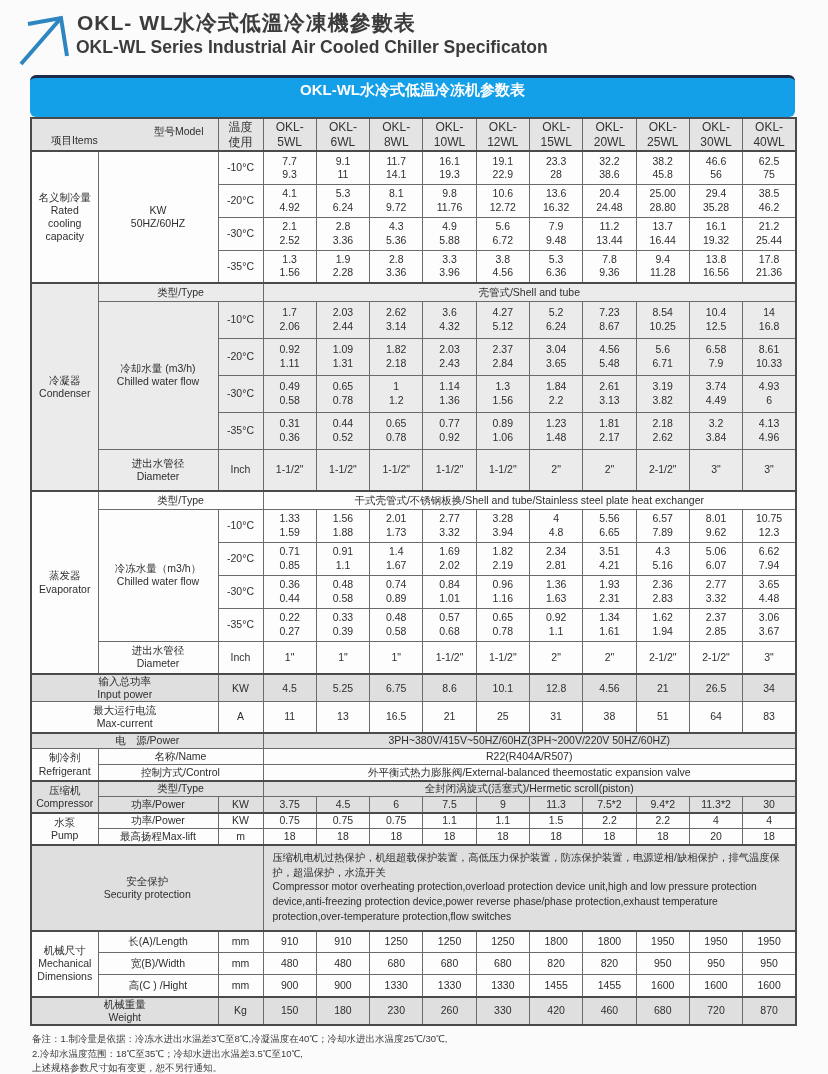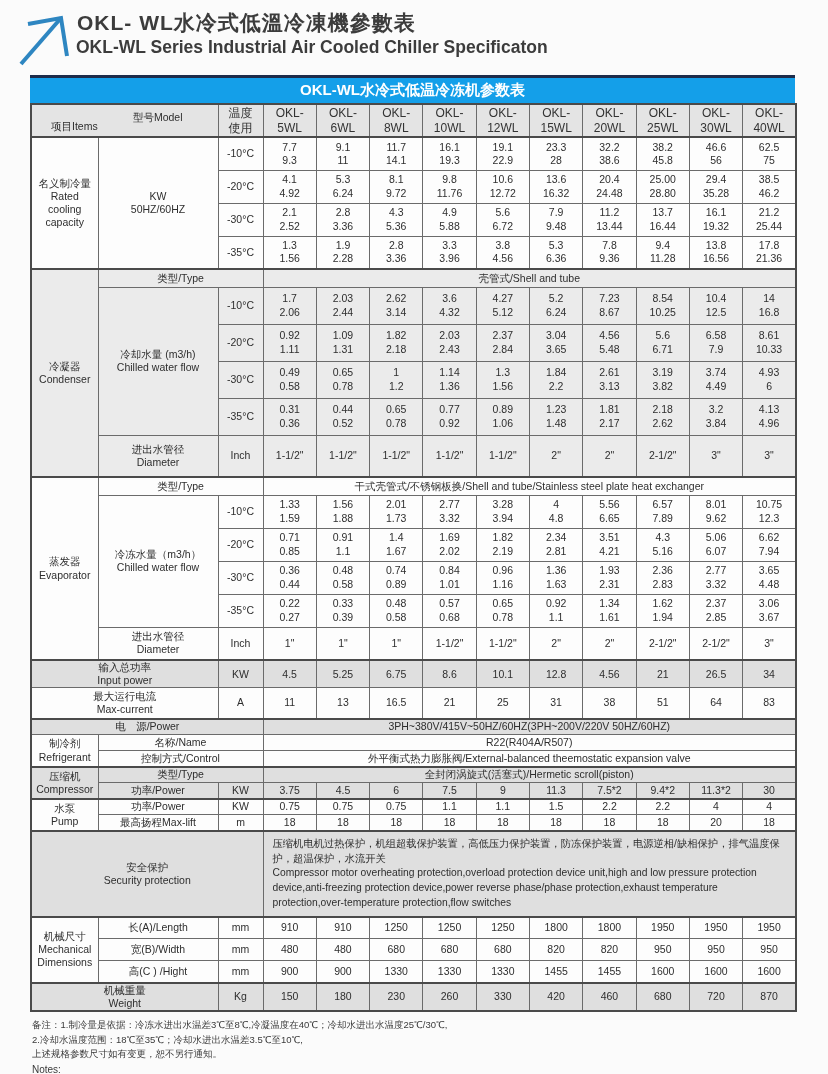--- a/index.html
+++ b/index.html
@@ -12,23 +12,23 @@
   
   .doc-header{display:flex;align-items:flex-start;padding:8px 0 0 14px;}
   .arrow-wrap{width:56px;height:58px;flex:0 0 auto;}
   .titles{margin-left:6px;margin-top:2px;}
   .title-zh{font-size:21px;font-weight:bold;color:#3c3c3c;margin:1px;letter-spacing:1px;line-height:1.15;}
   .title-en{font-size:17.5px;font-weight:bold;color:#3c3c3c;margin:2px 0 0 0;line-height:1.2;}
 
   
   .table-zone{margin:9px 0 0 30px;width:765px;}
   .table-title{
-    box-sizing:border-box;width:765px;height:28px;
+    box-sizing:border-box;width:765px;height:42px;
     background:#149fe9;border-top:3px solid #1d2b4a;
-    color:#ffffff;font-size:15px;font-weight:bold;text-align:center;line-height:24px;
+    color:#ffffff;font-size:15px;font-weight:bold;text-align:center;line-height:24px;border-radius:6px;
   }
   table{border-collapse:collapse;table-layout:fixed;width:765px;border:2px solid #4a4a4a;}
   td{
     border:1px solid #6b6b6b;text-align:center;vertical-align:middle;
     font-size:10.5px;line-height:1.25;padding:0 1px;white-space:pre-line;overflow:hidden;
   }
   tr.sec td{border-top:2px solid #4a4a4a;}
   tr.bg-hdr td{background:#e4e4e4;}
   tr.bg-g td{background:#dfdfdf;}
   tr.bg-c td{background:#ebebeb;}
@@ -41,21 +41,21 @@
     text-align:left;padding:5px 9px;font-size:10.3px;line-height:1.42;white-space:pre-line;
   }
   td.cell-corner{
     position:relative;padding:0;
     background-image:linear-gradient(to bottom right,
       transparent calc(50% - 0.8px), #7d88bd calc(50% - 0.8px),
       #7d88bd calc(50% + 0.8px), transparent calc(50% + 0.8px));
   }
   tr.bg-hdr td.cell-corner{background-color:#e4e4e4;}
   .c-items{position:absolute;left:4px;bottom:3px;font-size:10.5px;margin-left:15px;}
-  .c-model{position:absolute;right:35px;top:6px;font-size:10.5px;}
+  .c-model{position:absolute;right:14px;top:6px;font-size:10.5px;}
 
   
   .notes{margin:6px 0 0 32px;font-size:9.5px;color:#3a3a3a;line-height:1.55;}
   .notes .ind{}
   .notes .en{font-size:10px;}
 </style>
 </head>
 <body>
 
 <div class="page">

